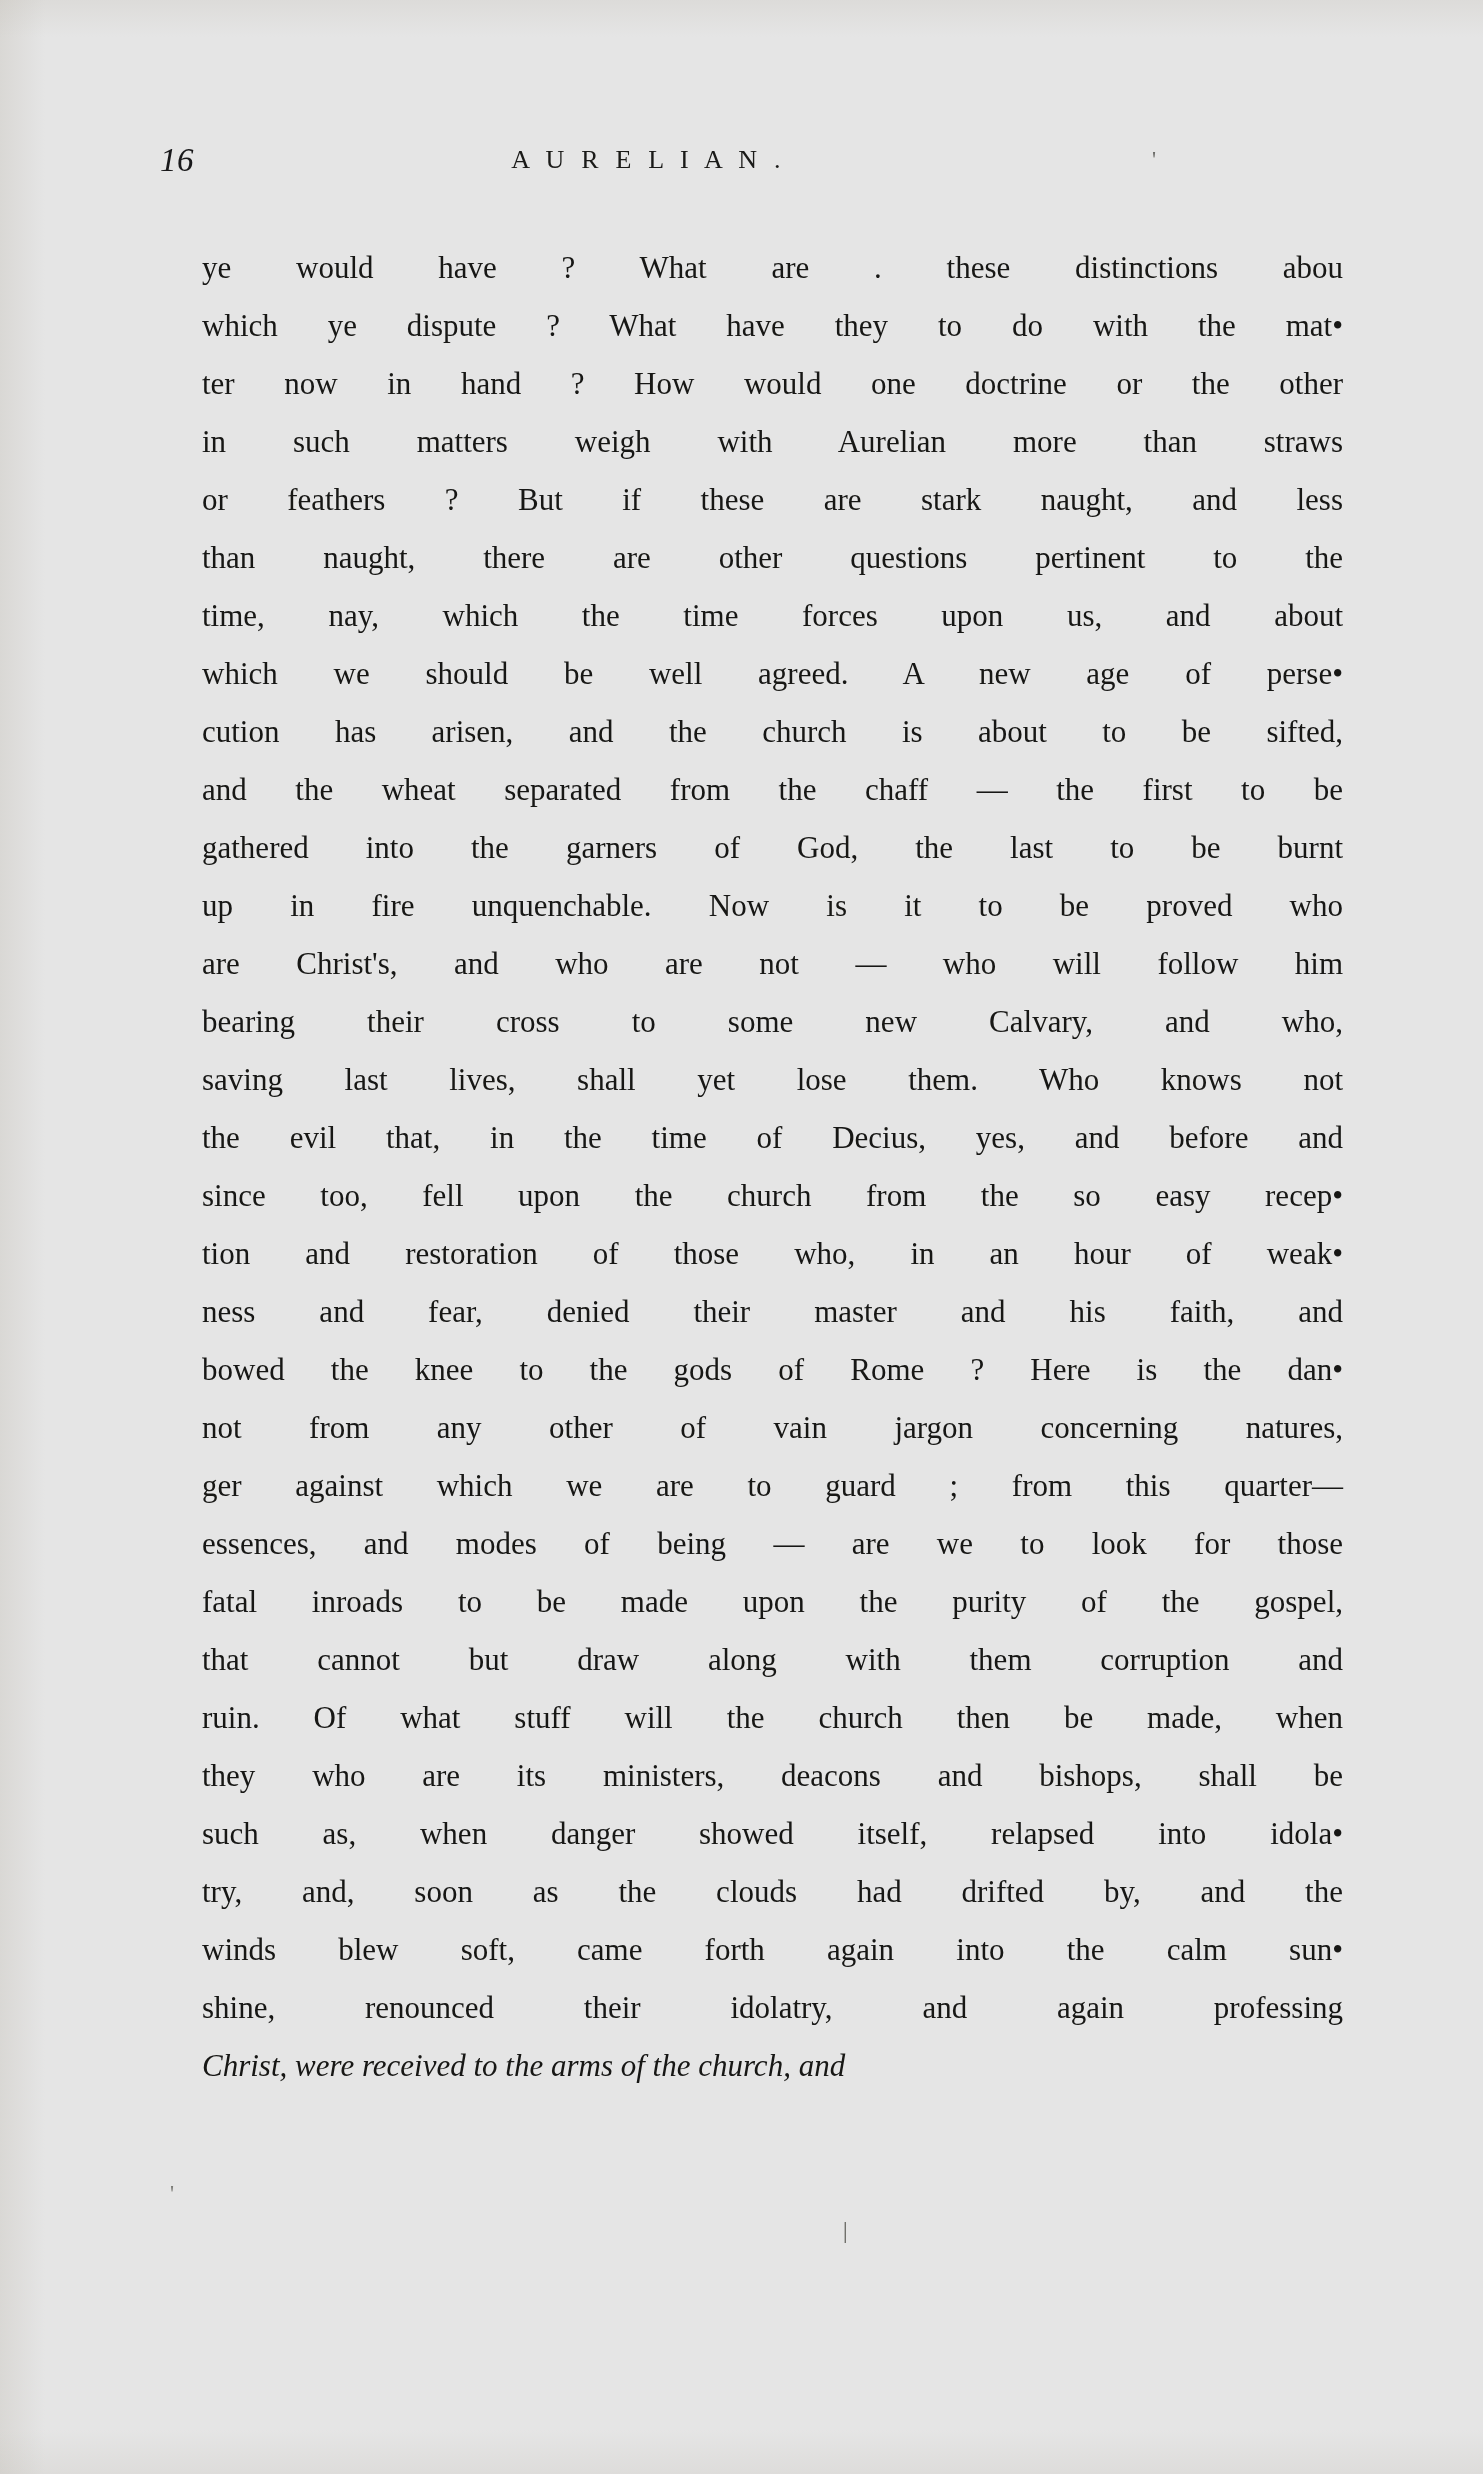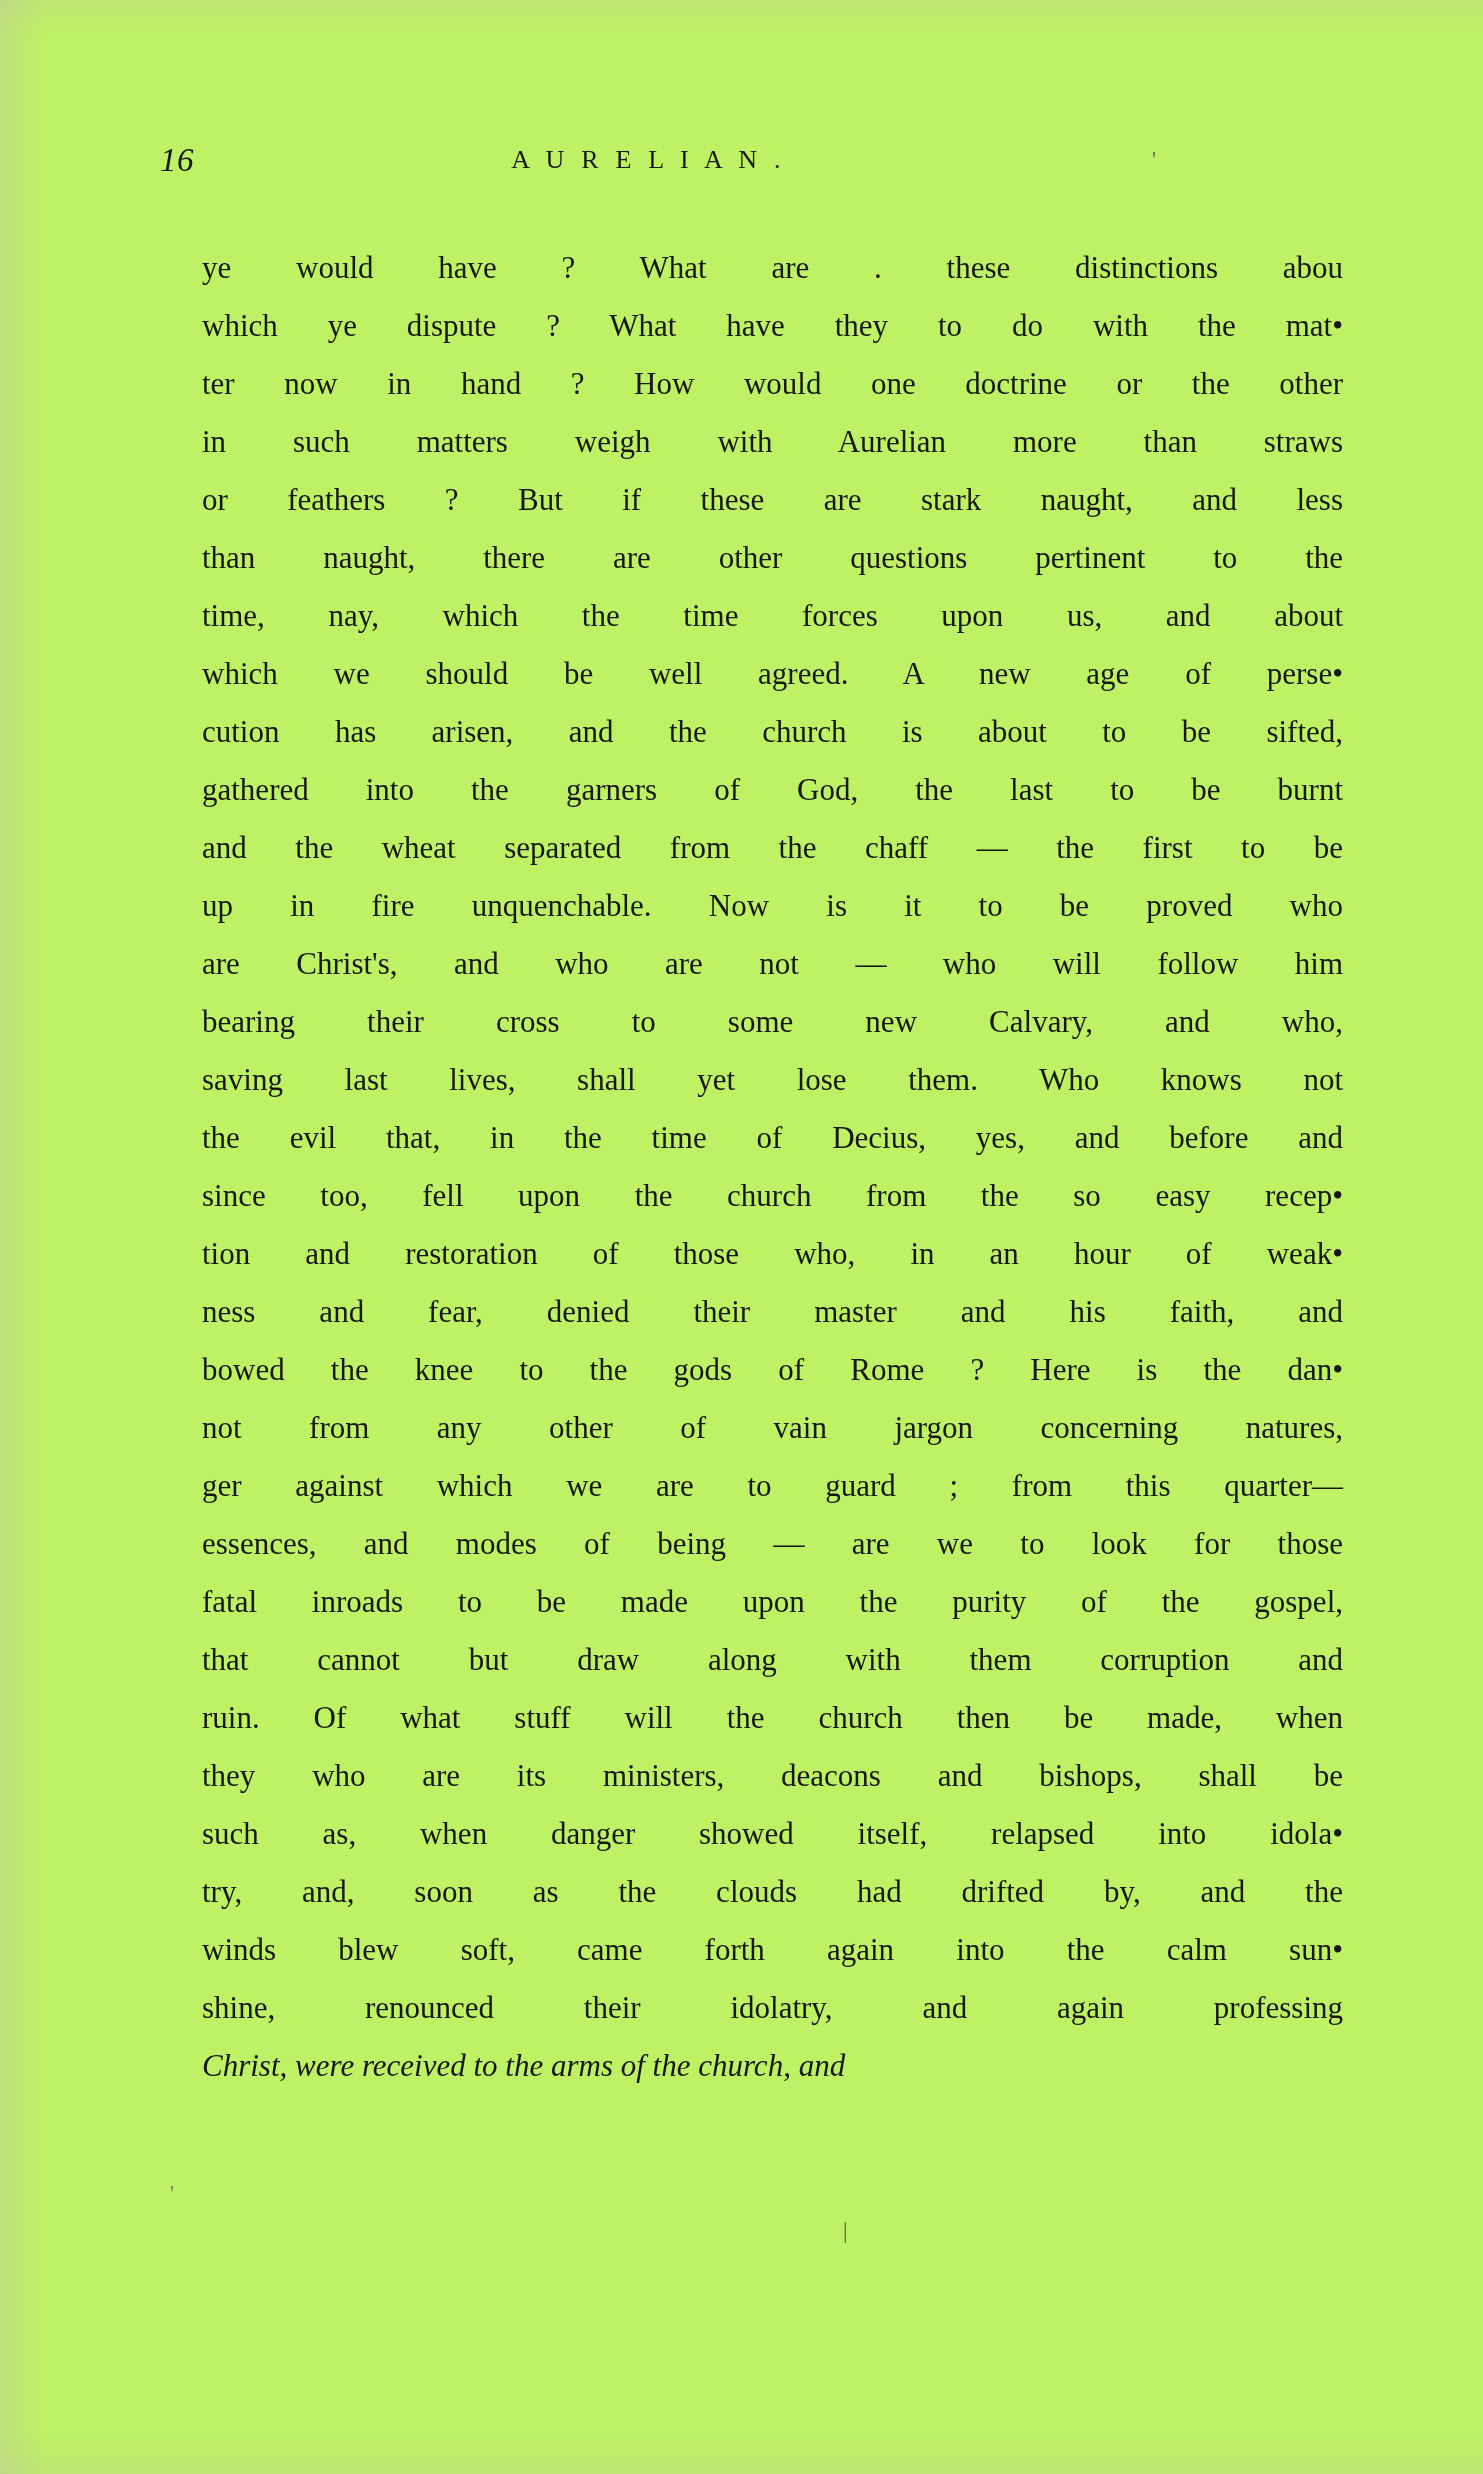--- a/index.html
+++ b/index.html
@@ -13,21 +13,21 @@
     font-family: "Liberation Serif", serif;
     color: #1a1a18;
     position: relative;
     overflow: hidden;
   }
   .page {
     position: absolute;
     left: 0; top: 0;
     width: 1484px;
     height: 2475px;
-    background: #bef264;
+    background: #e5e5e5;
   }
   .header {
     position: absolute;
     left: 160px;
     top: 142px;
     width: 1163px;
     height: 45px;
   }
   .folio {
     position: absolute;
@@ -134,22 +134,22 @@
     <p>
       <span class="ln justify">ye would have ?   What are . these  distinctions  abou</span>
       <span class="ln justify">which ye dispute ?  What have they to do with the mat•</span>
       <span class="ln justify">ter now in hand ?   How would one doctrine or the other</span>
       <span class="ln justify">in such matters  weigh  with  Aurelian  more  than  straws</span>
       <span class="ln justify">or feathers ?    But  if  these  are  stark  naught,  and  less</span>
       <span class="ln justify">than naught, there  are  other questions  pertinent  to the</span>
       <span class="ln justify">time, nay,  which  the  time  forces  upon  us,  and  about</span>
       <span class="ln justify">which we should be well agreed.    A new age of perse•</span>
       <span class="ln justify">cution has arisen, and  the church is  about  to be  sifted,</span>
+      <span class="ln justify">and the wheat separated from the chaff — the first to  be</span>
       <span class="ln justify">gathered into  the garners of  God,  the last  to be  burnt</span>
-      <span class="ln justify">and the wheat separated from the chaff — the first to  be</span>
       <span class="ln justify">up in fire unquenchable.    Now  is  it  to be proved  who</span>
       <span class="ln justify">are Christ's, and  who  are not — who  will  follow  him</span>
       <span class="ln justify">bearing  their  cross  to some  new  Calvary,  and  who,</span>
       <span class="ln justify">saving last  lives, shall yet lose them.    Who knows not</span>
       <span class="ln justify">the evil that, in the time of Decius,  yes, and before and</span>
       <span class="ln justify">since too, fell  upon the church  from the  so  easy  recep•</span>
       <span class="ln justify">tion and  restoration of  those  who, in an hour  of  weak•</span>
       <span class="ln justify">ness  and  fear,  denied  their  master  and  his  faith,  and</span>
       <span class="ln justify">bowed the knee to the gods of Rome ?   Here is the dan•</span>
       <span class="ln justify">not from  any other  of  vain  jargon  concerning natures,</span>

